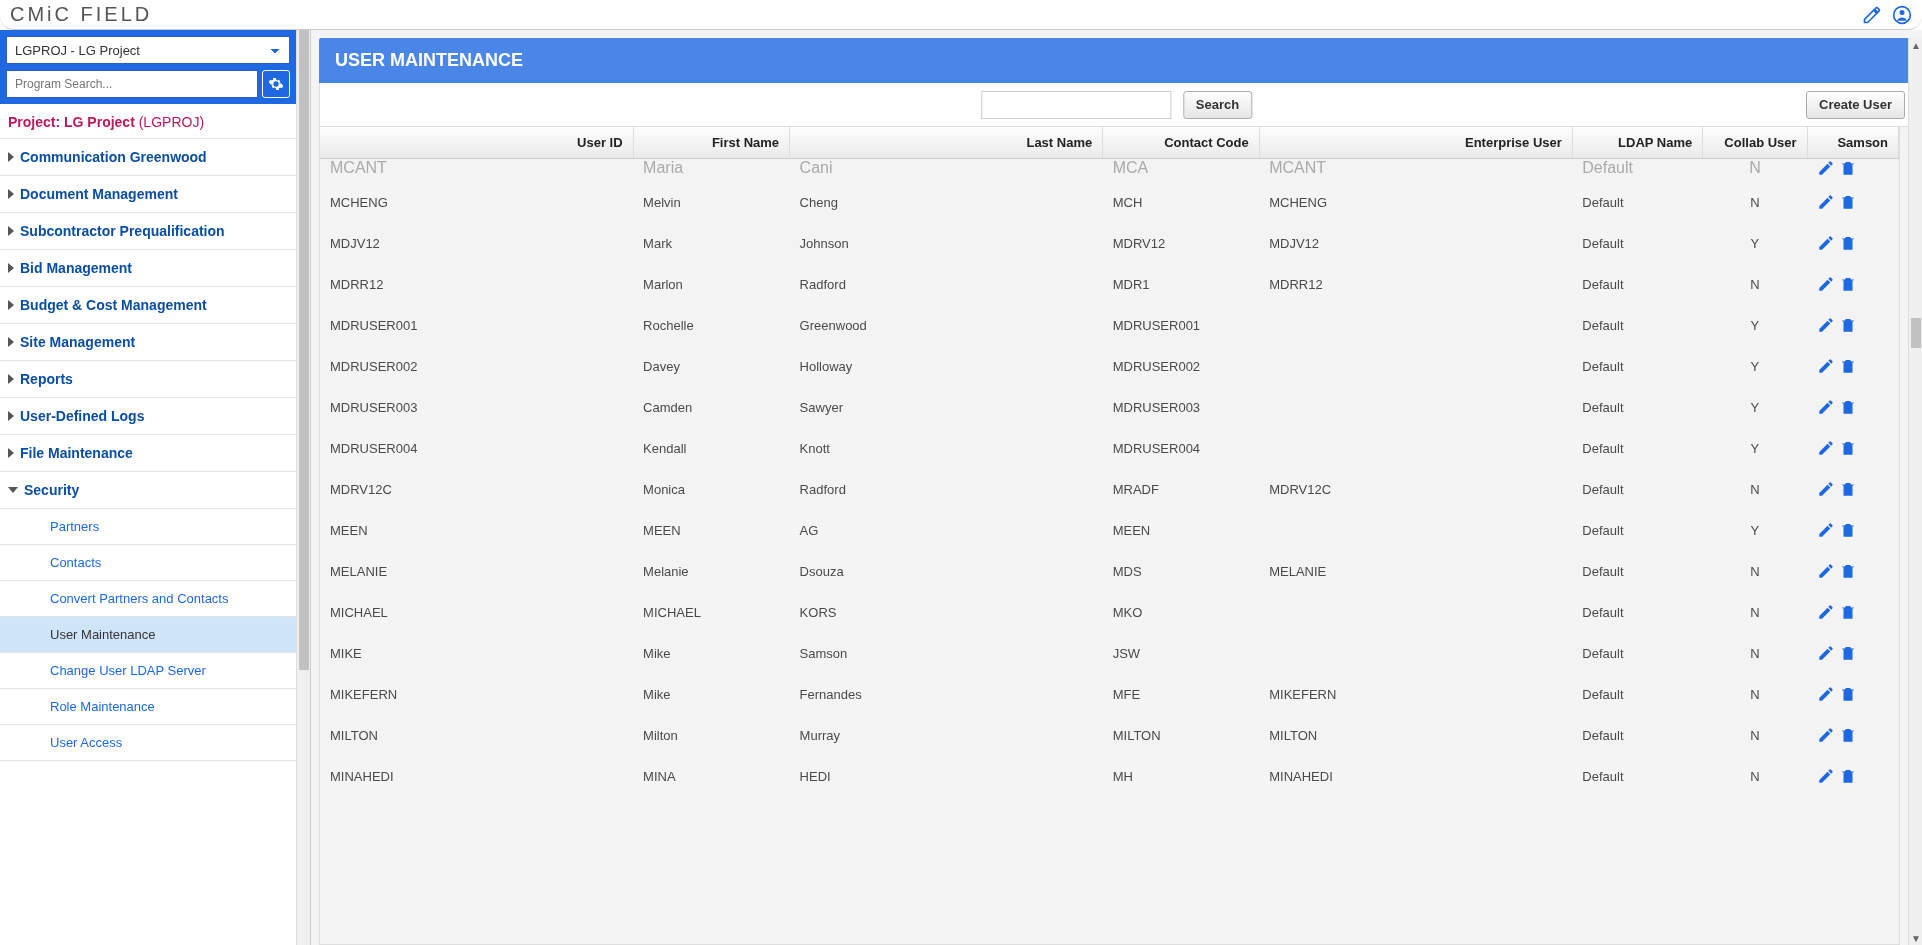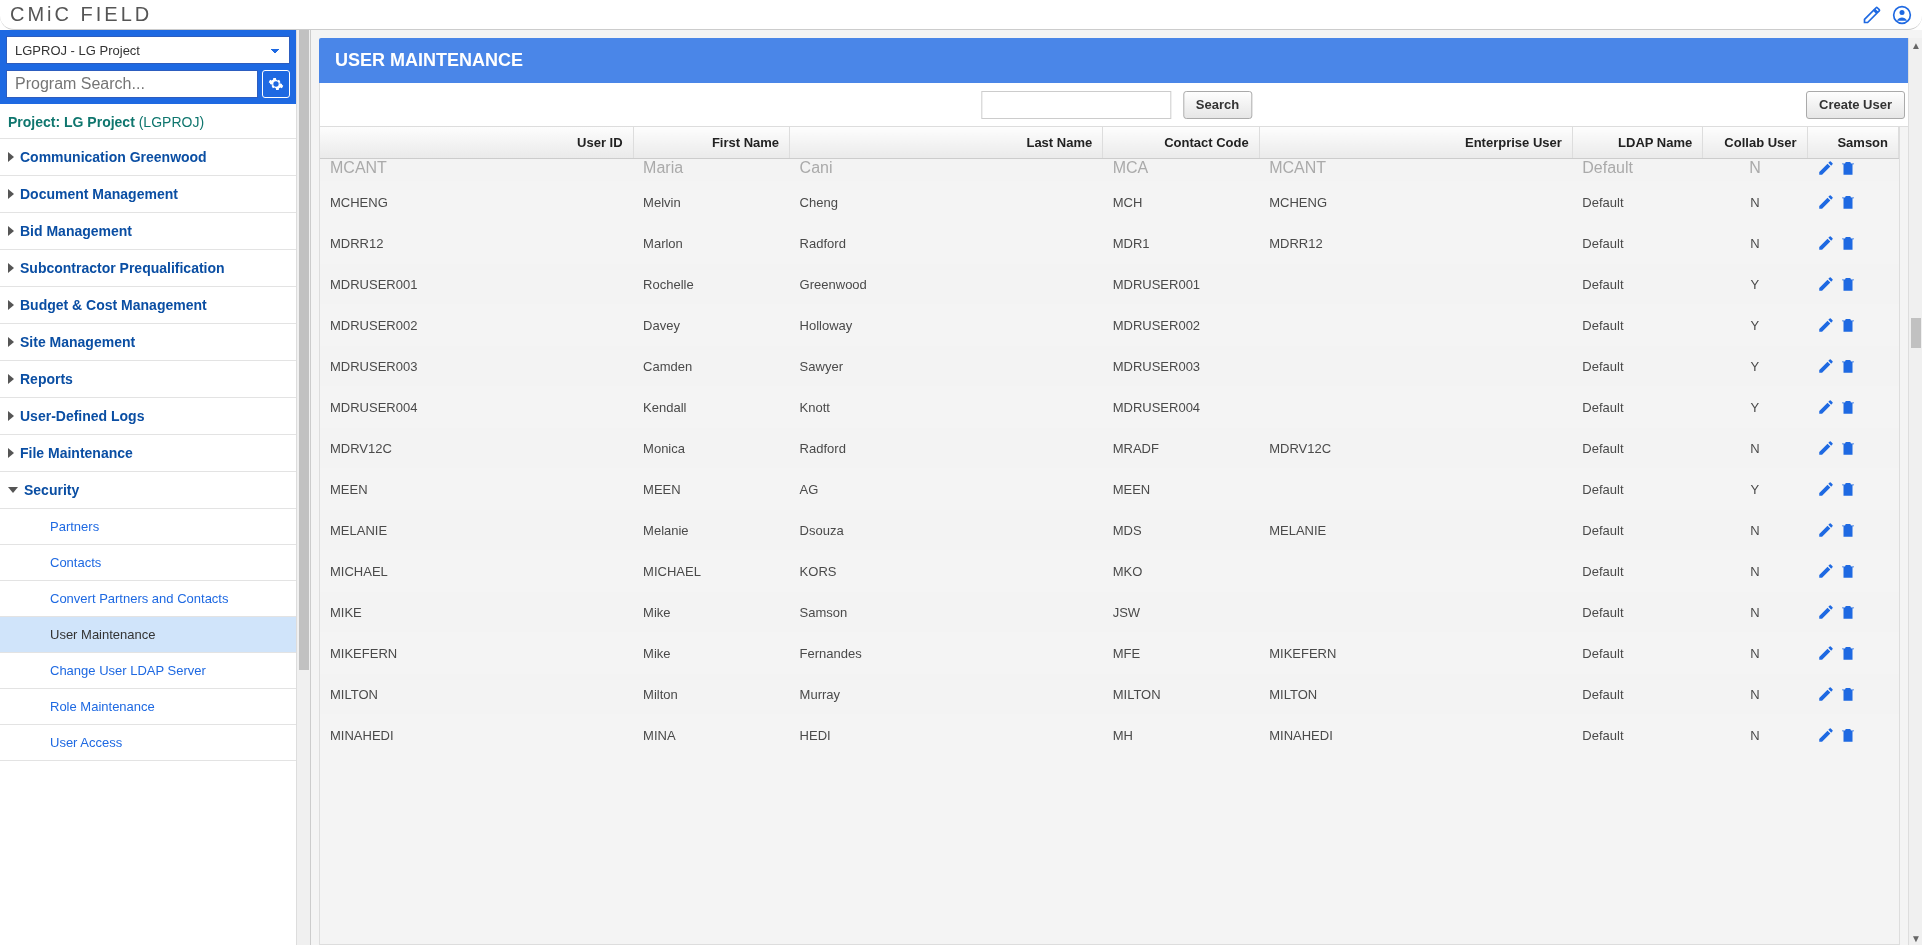--- a/index.html
+++ b/index.html
@@ -9,24 +9,24 @@
   .header-actions { display:flex; gap:10px; align-items:center;}
   .header-icon { width:20px; height:20px; fill:#1e69e2; cursor:pointer;}
   .workspace { display: flex; height: calc(945px - 30px); width: 1922px; }
   .sidebar-wrapper { width: 311px; display:flex; border-right: 1px solid #ccc;}
   .sidebar { width: 297px; display:flex; flex-direction:column; background:#fff;}
   .sidebar-scroll-track { width:14px; background:#f0f0f0; border-left:1px solid #ddd; position:relative;}
   .sidebar-scroll-thumb { position:absolute; top:0; left:2px; width:10px; height:640px; background:#c1c1c1; border-radius:0;}
   .selector-row { background:#1e69e2; padding:6px; }
   .proj-select { width:100%; height:28px; background:#fff; border:1px solid #2d5dbf; padding:0 8px; color:#333; font-size:13px; appearance:none; background-image: linear-gradient(45deg, transparent 50%, #1e69e2 50%), linear-gradient(135deg, #1e69e2 50%, transparent 50%); background-position: calc(100% - 14px) 12px, calc(100% - 9px) 12px; background-size: 5px 5px, 5px 5px; background-repeat:no-repeat;}
   .search-row { background:#1e69e2; padding:0 6px 6px 6px; display:flex; gap:4px;}
-  .search-input { flex:1; height:28px; border:1px solid #2d5dbf; padding:0 8px; font-size:16px; color:#888;}
+  .search-input { flex:1; height:28px; border:1px solid #2d5dbf; padding:0 8px; font-size:12px; color:#888;}
   .gear-btn { width:28px; height:28px; background:#1e69e2; border:1px solid #fff; border-radius:3px; display:flex; align-items:center;justify-content:center; cursor:pointer;}
   .gear-btn svg { width:16px; height:16px; fill:#fff;}
-  .proj-label { padding: 10px 8px 8px 8px; font-size:14px; color:#0f766e; font-weight:bold; border-bottom:1px solid #e3e3e3;}
+  .proj-label { padding: 10px 8px 8px 8px; font-size:14px; color:#be185d; font-weight:bold; border-bottom:1px solid #e3e3e3;}
   .proj-label .code { font-weight:normal;}
   .nav { flex:1; overflow:hidden; }
   .nav-item { display:flex; align-items:center; gap:6px; padding:10px 8px; border-bottom:1px solid #e3e3e3; color:#0a4ea3; font-weight:bold; font-size:14px; cursor:pointer;}
   .nav-item .caret { width:0;height:0; border-top:5px solid transparent; border-bottom:5px solid transparent; border-left:6px solid #555; flex-shrink:0;}
   .nav-item.expanded .caret { border-left:5px solid transparent; border-right:5px solid transparent; border-top:6px solid #555; border-bottom:none;}
   .sub-item { padding:10px 8px 10px 50px; border-bottom:1px solid #e3e3e3; color:#1e69e2; font-size:13px; cursor:pointer; background:#fff;}
   .sub-item.active { background:#d0e4fa; color:#333;}
   .main { flex:1; display:flex; flex-direction:column; background:#f4f4f4; padding:8px 8px 0 8px; position:relative;}
   .main-scroll-track { position:absolute; right:0; top:8px; bottom:0; width:14px; background:#f0f0f0; border-left:1px solid #ddd;}
   .main-scroll-thumb { position:absolute; top:280px; left:2px; width:10px; height:30px; background:#c1c1c1;}
@@ -89,25 +89,25 @@
           <div class="nav-item">
             <span class="caret"></span>
             <span>Communication Greenwood</span>
           </div>
           <div class="nav-item">
             <span class="caret"></span>
             <span>Document Management</span>
           </div>
           <div class="nav-item">
             <span class="caret"></span>
+            <span>Subcontractor Prequalification</span>
+          </div>
+          <div class="nav-item">
+            <span class="caret"></span>
             <span>Bid Management</span>
-          </div>
-          <div class="nav-item">
-            <span class="caret"></span>
-            <span>Subcontractor Prequalification</span>
           </div>
           <div class="nav-item">
             <span class="caret"></span>
             <span>Budget &amp; Cost Management</span>
           </div>
           <div class="nav-item">
             <span class="caret"></span>
             <span>Site Management</span>
           </div>
           <div class="nav-item">
@@ -205,20 +205,39 @@
                 <div class="action-icons">
                   <svg viewBox="0 0 24 24">
                     <path d="M3 17.25V21h3.75l11-11-3.75-3.75-11 11zM20.7 7.04a1 1 0 0 0 0-1.41l-2.34-2.34a1 1 0 0 0-1.41 0l-1.83 1.83 3.75 3.75 1.83-1.83z"></path>
                   </svg>
                   <svg viewBox="0 0 24 24">
                     <path d="M6 7h12v14H6zM9 4h6l1 2H8zM4 6h16v1H4z"></path>
                   </svg>
                 </div>
               </td>
             </tr>
+            <tr class="alt">
+              <td>MDJV12</td>
+              <td>Mark</td>
+              <td>Johnson</td>
+              <td>MDRV12</td>
+              <td>MDJV12</td>
+              <td>Default</td>
+              <td class="col-collab">Y</td>
+              <td class="col-action">
+                <div class="action-icons">
+                  <svg viewBox="0 0 24 24">
+                    <path d="M3 17.25V21h3.75l11-11-3.75-3.75-11 11zM20.7 7.04a1 1 0 0 0 0-1.41l-2.34-2.34a1 1 0 0 0-1.41 0l-1.83 1.83 3.75 3.75 1.83-1.83z"></path>
+                  </svg>
+                  <svg viewBox="0 0 24 24">
+                    <path d="M6 7h12v14H6zM9 4h6l1 2H8zM4 6h16v1H4z"></path>
+                  </svg>
+                </div>
+              </td>
+            </tr>
             <tr class="">
               <td>MDRR12</td>
               <td>Marlon</td>
               <td>Radford</td>
               <td>MDR1</td>
               <td>MDRR12</td>
               <td>Default</td>
               <td class="col-collab">N</td>
               <td class="col-action">
                 <div class="action-icons">

